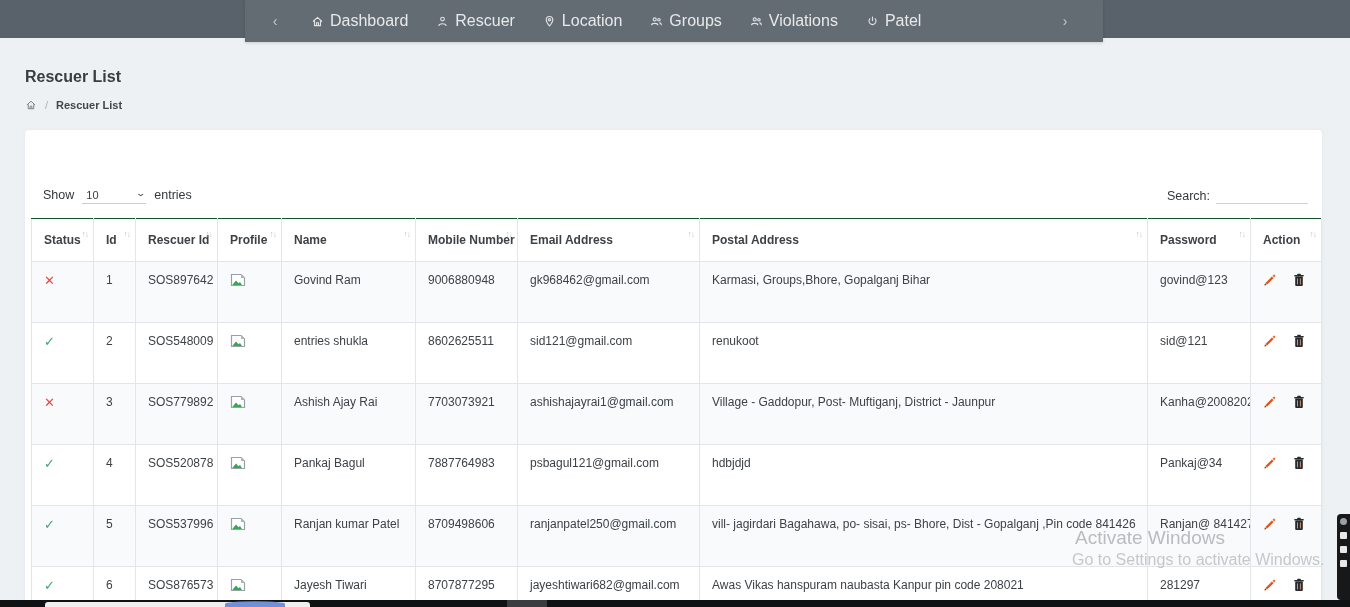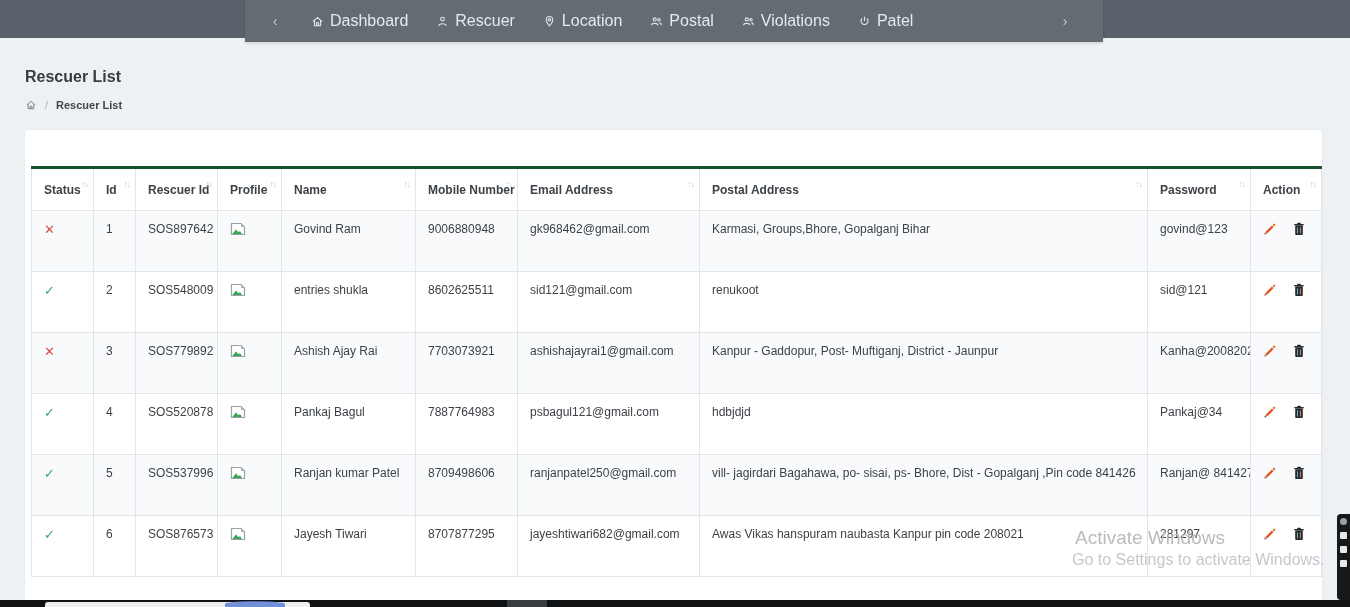--- a/index.html
+++ b/index.html
@@ -38,21 +38,21 @@
     display:flex; align-items:center; cursor:pointer; }
   .page-size .val { font-size:11px; color:#3a3f44; padding-left:4px; }
   .page-size .chev { position:absolute; right:2px; top:2px; font-size:9px; color:#3a3f44; transform:scaleX(1.4); }
   .search-group { display:flex; align-items:center; gap:6px; font-size:12.5px; color:#33383c; }
   .search-input { width:92px; border:none; border-bottom:1px solid #ccd1d5; height:17px;
     font-size:12px; color:#3a3f44; outline:none; background:transparent; }
 
   
   table { border-collapse:collapse; table-layout:fixed; width:1290px; margin-top:14px; font-size:12px; }
   th, td { border:1px solid #e2e6e9; border-top:none; }
-  thead th { border-top:3px solid #14532d; height:43px; text-align:left; padding:0 8px 0 12px;
+  thead th { border-top:1px solid #14532d; height:43px; text-align:left; padding:0 8px 0 12px;
     font-size:12px; color:#3d4247; font-weight:bold; position:relative; cursor:pointer;
     white-space:nowrap; overflow:hidden; }
   .sort { position:absolute; right:5px; top:10px; font-size:8.5px; color:#c3c7cb; letter-spacing:-1px; }
   tbody td { height:61px; vertical-align:top; padding:11px 8px 0 12px; color:#3d4247; }
   tbody tr:nth-child(odd) td { background:#f9fafb; }
   .st-x { color:#e14b4b; font-size:13px; }
   .st-ok { color:#3fa46f; font-size:13px; }
   .pw { white-space:nowrap; overflow:hidden; }
   .action-cell { white-space:nowrap; }
   .icon-btn { display:inline-block; cursor:pointer; }
@@ -104,21 +104,21 @@
         </svg>
       <span>Location</span>
     </div>
     <div class="nav-item">
       <svg viewBox="0 0 16 16">
           <circle cx="5.8" cy="5.4" r="1.9"></circle>
           <path d="M2 12.5 C2 9.5 9.6 9.5 9.6 12.5"></path>
           <circle cx="11" cy="5.8" r="1.5"></circle>
           <path d="M11.6 9.4 C13.3 9.9 14 10.9 14 12.5"></path>
         </svg>
-      <span>Postal</span>
+      <span>Groups</span>
     </div>
     <div class="nav-item">
       <svg viewBox="0 0 16 16">
           <circle cx="5.8" cy="5.4" r="1.9"></circle>
           <path d="M2 12.5 C2 9.5 9.6 9.5 9.6 12.5"></path>
           <circle cx="11" cy="5.8" r="1.5"></circle>
           <path d="M11.6 9.4 C13.3 9.9 14 10.9 14 12.5"></path>
         </svg>
       <span>Violations</span>
     </div>
@@ -137,20 +137,34 @@
 <div class="breadcrumb">
   <svg viewBox="0 0 16 16">
       <path d="M2.5 8 L8 3 L13.5 8 M4.3 7 V13 H11.7 V7 M6.8 13 V9.6 H9.2 V13"></path>
     </svg>
   <span class="crumb-sep">/</span>
   <span>Rescuer List</span>
 </div>
 
 <div class="card">
 
+  <div class="controls">
+    <div class="show-group">
+      <span>Show</span>
+      <div class="page-size">
+        <span class="val">10</span>
+        <span class="chev">⌄</span>
+      </div>
+      <span>entries</span>
+    </div>
+    <div class="search-group">
+      <span>Search:</span>
+      <input class="search-input" type="text" value="" style="">
+    </div>
+  </div>
 
   <table>
     <colgroup>
       <col style="width:62px">
         <col style="width:42px">
         <col style="width:82px">
         <col style="width:64px">
       <col style="width:134px">
         <col style="width:102px">
         <col style="width:182px">
@@ -230,21 +244,21 @@
           <td>3</td>
           <td>SOS779892</td>
           <td><svg width="16" height="14" viewBox="0 0 16 14">
               <path d="M1.5 1.5 H11 L14.5 5 V12.5 H1.5 Z" fill="#ffffff" stroke="#9aa0a6" stroke-width="1.2"></path>
               <path d="M11 1.5 L14.5 5 H11 Z" fill="#aeb4b9"></path>
               <path d="M2.3 12 L6 7.5 L8.5 10.2 L10 9 L12 12 Z" fill="#34a853"></path>
             </svg></td>
           <td>Ashish Ajay Rai</td>
           <td>7703073921</td>
           <td>ashishajayrai1@gmail.com</td>
-          <td>Kanpur - Gaddopur, Post- Muftiganj, District - Jaunpur</td>
+          <td>Village - Gaddopur, Post- Muftiganj, District - Jaunpur</td>
           <td class="pw">Kanha@20082023</td>
           <td class="action-cell"><span class="icon-btn"><svg width="13" height="13" viewBox="0 0 14 14">
                 <path d="M1.5 12.5 L2.2 10 L4 11.8 Z" fill="#7a3b12"></path>
                 <path d="M2.6 9.6 L9.6 2.6 L11.4 4.4 L4.4 11.4 Z" fill="#e4521f"></path>
                 <path d="M10.2 2 L12 3.8 L12.9 2.9 A0.9 0.9 0 0 0 11.1 1.1 Z" fill="#e8752f"></path>
               </svg></span><span class="icon-btn"><svg width="12" height="14" viewBox="0 0 12 14">
                 <rect x="2.2" y="3.6" width="7.6" height="9.4" rx="1" fill="#26292d"></rect>
                 <rect x="1.2" y="2" width="9.6" height="1.4" rx="0.6" fill="#26292d"></rect>
                 <rect x="4.2" y="0.8" width="3.6" height="1.4" rx="0.5" fill="#26292d"></rect>
                 <rect x="4" y="5.4" width="1" height="6" fill="#6fb3c9"></rect>

